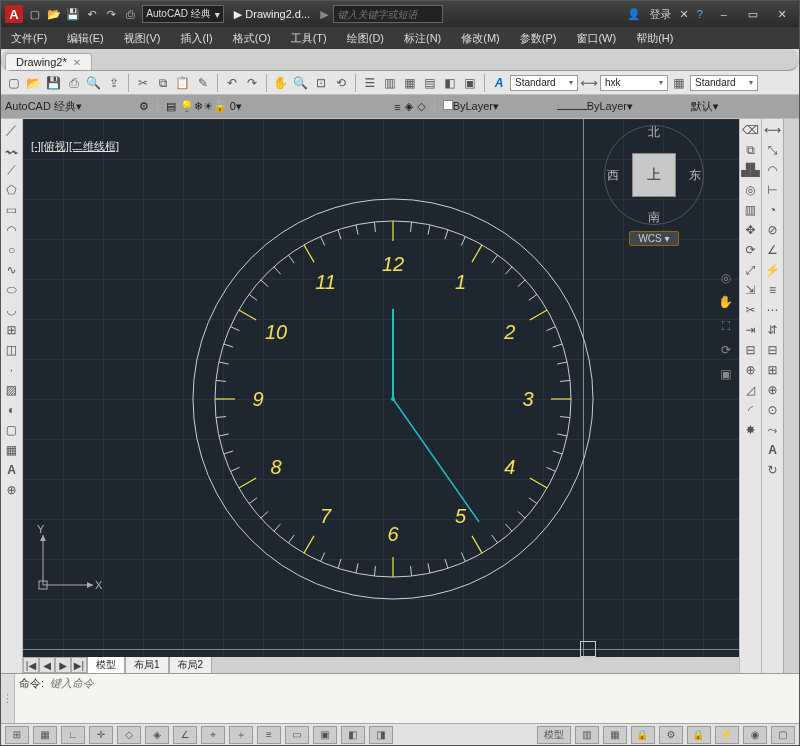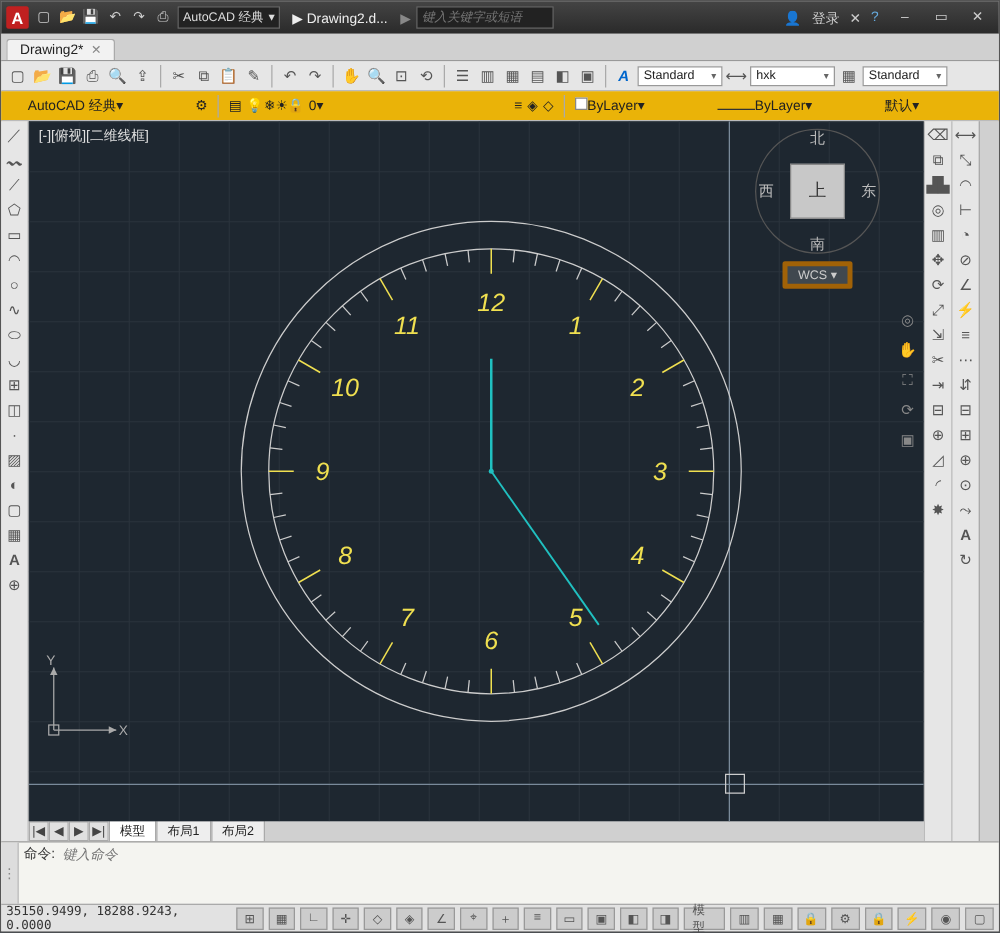--- a/index.html
+++ b/index.html
@@ -27,57 +27,57 @@
   .qat .ico{width:16px;height:16px;display:inline-flex;align-items:center;justify-content:center;font-size:11px;color:#ccc;border:1px solid transparent;border-radius:2px;}
   .ws-select{background:#222;border:1px solid #666;color:#ddd;height:18px;font-size:10px;padding:0 3px;display:flex;align-items:center;gap:4px;}
   .title-doc{color:#eee;font-size:11px;padding:0 6px;}
   .title-search{background:#222;border:1px solid #666;color:#888;width:110px;height:18px;font-size:10px;padding:0 4px;font-style:italic;}
   .title-right{margin-left:auto;display:flex;align-items:center;gap:8px;}
   .win-btns span{width:26px;height:18px;display:inline-flex;align-items:center;justify-content:center;color:#ccc;}
   
   .menubar{height:22px;background:#3a3a3a;color:#ddd;display:flex;align-items:center;font-size:11px;}
   .menubar .menu{padding:0 10px;line-height:22px;}
   
-  .doctabs{height:22px;background:#d0d0d0;border-bottom:1px solid #999;display:flex;align-items:flex-end;padding-left:4px;}
+  .doctabs{height:22px;background:#d0d0d0;border-bottom:1px solid #999;display:flex;align-items:flex-end;padding-left:4px;border-radius:11px;}
   .doctab{background:#f2f2f2;border:1px solid #aaa;border-bottom:none;padding:2px 10px;font-size:11px;border-radius:3px 3px 0 0;display:flex;align-items:center;gap:6px;}
   .doctab .x{color:#888;font-size:10px;}
   
   .toolbar{height:24px;background:#e6e6e6;border-bottom:1px solid #bbb;display:flex;align-items:center;padding:0 4px;gap:2px;overflow:hidden;}
   .toolbar .tico{width:18px;height:18px;display:inline-flex;align-items:center;justify-content:center;font-size:12px;color:#555;border:1px solid transparent;border-radius:2px;}
   .toolbar .sep{width:1px;height:18px;background:#aaa;margin:0 3px;}
   .toolbar .combo{height:16px;border:1px solid #999;background:#fff;font-size:10px;display:flex;align-items:center;padding:0 4px;gap:4px;}
   .toolbar .combo .cv{min-width:50px;}
   .toolbar .combo .dd{color:#666;font-size:8px;}
   
-  .proprow{height:24px;background:#eab308;border-bottom:1px solid #bbb;display:flex;align-items:center;padding:0 4px;gap:4px;justify-content:center;}
+  .proprow{height:24px;background:#a3a3a3;border-bottom:1px solid #bbb;display:flex;align-items:center;padding:0 4px;gap:4px;}
   
   .work{flex:1 1 auto;display:flex;min-height:0;background:#d0d0d0;}
   .vstrip{width:22px;background:#e6e6e6;border-right:1px solid #bbb;display:flex;flex-direction:column;align-items:center;padding:2px 0;gap:2px;}
   .vstrip .tico{width:18px;height:18px;display:inline-flex;align-items:center;justify-content:center;color:#555;font-size:12px;}
   .vstrip.right{border-right:none;border-left:1px solid #bbb;}
   .canvas-wrap{flex:1 1 auto;display:flex;flex-direction:column;min-width:0;}
   .canvas{flex:1 1 auto;position:relative;background:var(--bg-dark);overflow:hidden;}
   .grid{position:absolute;inset:0;background-image:linear-gradient(var(--grid) 1px,transparent 1px),linear-gradient(90deg,var(--grid) 1px,transparent 1px);background-size:40px 40px;}
-  .viewport-label{position:absolute;top:4px;left:8px;color:#e0e0e0;font-size:11px;}
+  .viewport-label{position:absolute;top:20px;left:8px;color:#e0e0e0;font-size:11px;text-decoration:underline;}
   .axis-line{position:absolute;background:#7a8a9a;}
   .axis-h{left:0;right:0;height:1px;top:530px;}
   .axis-v{top:0;bottom:0;width:1px;left:560px;}
   .ucs{position:absolute;left:10px;bottom:60px;color:#aaa;font-size:11px;}
   .ucs svg{overflow:visible;}
   .cursor-box{position:absolute;width:16px;height:16px;border:1px solid #ccc;left:557px;top:522px;}
   
   .viewcube{position:absolute;right:30px;top:6px;width:110px;height:130px;color:#bbb;font-size:13px;display:flex;flex-direction:column;align-items:center;}
   .viewcube .ring{width:100px;height:100px;border:1px solid #555;border-radius:50%;position:relative;display:flex;align-items:center;justify-content:center;}
   .viewcube .cube{width:44px;height:44px;background:#c8c8c8;border:1px solid #888;color:#333;display:flex;align-items:center;justify-content:center;font-size:14px;}
   .viewcube .dir{position:absolute;font-size:12px;}
   .viewcube .n{top:-2px;}
   .viewcube .s{bottom:-2px;}
   .viewcube .w{left:2px;}
   .viewcube .e{right:2px;}
-  .viewcube .wcs{margin-top:6px;background:#40484f;border:4px solid #a16207;padding:1px 8px;font-size:10px;color:#ccc;border-radius:2px;}
+  .viewcube .wcs{margin-top:6px;background:#40484f;border:1px solid #a16207;padding:1px 8px;font-size:10px;color:#ccc;border-radius:2px;}
   
   .navstrip{position:absolute;right:4px;top:150px;width:18px;display:flex;flex-direction:column;gap:6px;}
   .navstrip span{width:18px;height:18px;color:#888;display:inline-flex;align-items:center;justify-content:center;font-size:12px;}
   
   .clock{position:absolute;left:160px;top:70px;}
   
   .hscroll{height:16px;background:#d0d0d0;display:flex;align-items:center;}
   .hscroll .arrow{width:16px;height:16px;display:inline-flex;align-items:center;justify-content:center;color:#444;background:#e0e0e0;border:1px solid #aaa;font-size:10px;}
   .hscroll .tabs{display:flex;font-size:10px;}
   .hscroll .tabs span{padding:1px 8px;border:1px solid #aaa;background:#eee;}
@@ -125,20 +125,34 @@
     <span style="color:#ccc">✕</span>
     <span style="color:#6ad">?</span>
     <span class="win-btns">
       <span>–</span>
       <span>▭</span>
       <span>✕</span>
     </span>
   </div>
 </div>
 
+<div class="menubar" id="menubar">
+      <span class="menu">文件(F)</span>
+      <span class="menu">编辑(E)</span>
+      <span class="menu">视图(V)</span>
+      <span class="menu">插入(I)</span>
+      <span class="menu">格式(O)</span>
+      <span class="menu">工具(T)</span>
+      <span class="menu">绘图(D)</span>
+      <span class="menu">标注(N)</span>
+      <span class="menu">修改(M)</span>
+      <span class="menu">参数(P)</span>
+      <span class="menu">窗口(W)</span>
+      <span class="menu">帮助(H)</span>
+    </div>
 
 <div class="doctabs">
   <div class="doctab">
     <span>Drawing2*</span>
     <span class="x">✕</span>
   </div>
 </div>
 
 <div class="toolbar">
   <span class="tico">▢</span>
@@ -414,21 +428,20 @@
   <div class="grip">⋮</div>
   <div class="lines">
     <div style="display:flex;gap:4px;align-items:flex-start">
       <span>命令:</span>
       <input style="font-style: italic; color: rgb(136, 136, 136);" placeholder="键入命令">
     </div>
   </div>
 </div>
 
 <div class="status">
-  <span class="coords">35150.9499, 18288.9243, 0.0000</span>
   <span class="sbtn">⊞</span>
   <span class="sbtn">▦</span>
   <span class="sbtn">∟</span>
   <span class="sbtn">✛</span>
   <span class="sbtn">◇</span>
   <span class="sbtn">◈</span>
   <span class="sbtn">∠</span>
   <span class="sbtn">⌖</span>
   <span class="sbtn">＋</span>
   <span class="sbtn">≡</span>

